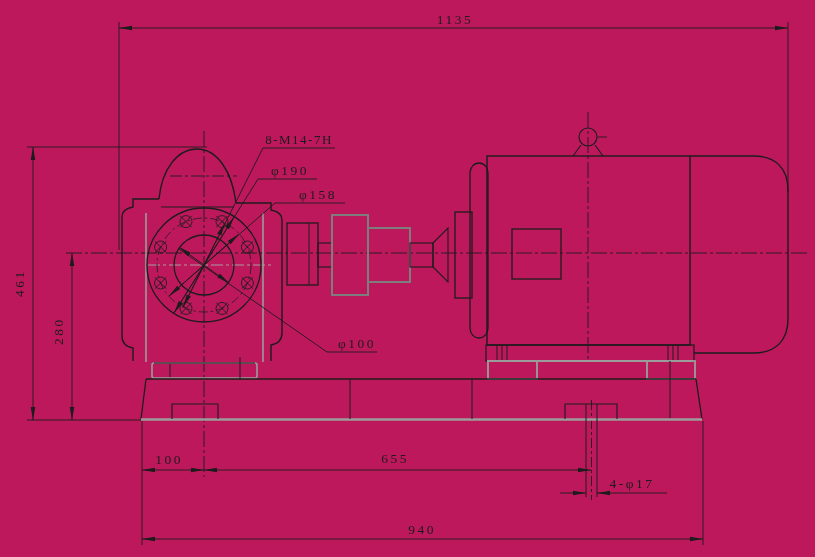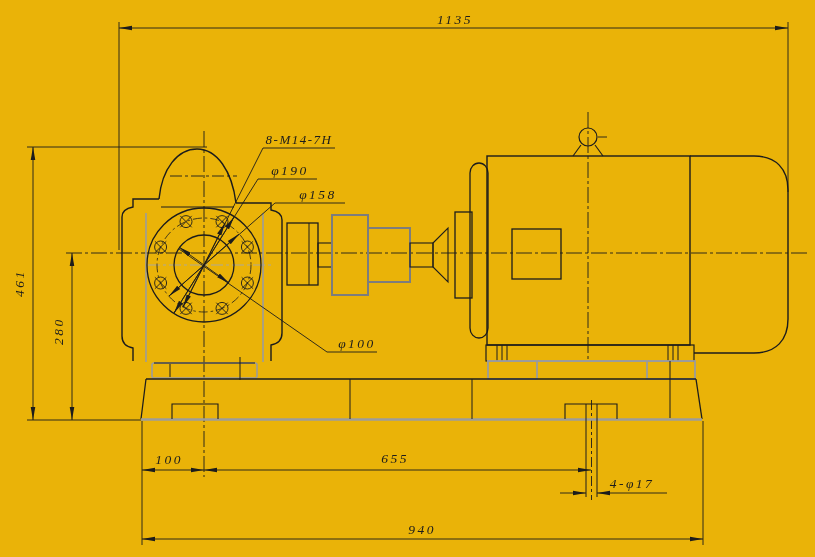--- a/index.html
+++ b/index.html
@@ -1,17 +1,17 @@
 <!DOCTYPE html>
 <html><head>
 <meta charset="utf-8">
 <style>
   html,body{margin:0;padding:0;background:#fff;}
-  .stage{position:relative;width:815px;height:557px;background:#eab308;overflow:hidden;
-         font-family:"Liberation Serif", serif;font-style:italic;}
+  .stage{position:relative;width:815px;height:557px;background:#be185d;overflow:hidden;
+         font-family:"Liberation Serif", serif;}
   svg{display:block;}
   text{font-family:"Liberation Serif", serif;fill:#1c1c1c;}
   .dimtxt{font-size:13.5px;letter-spacing:2.5px;}
   .labtxt{font-size:13px;letter-spacing:1.5px;}
 </style>
 </head>
 <body>
 
 <div class="stage">
 <svg width="815" height="557" viewBox="0 0 815 557">

